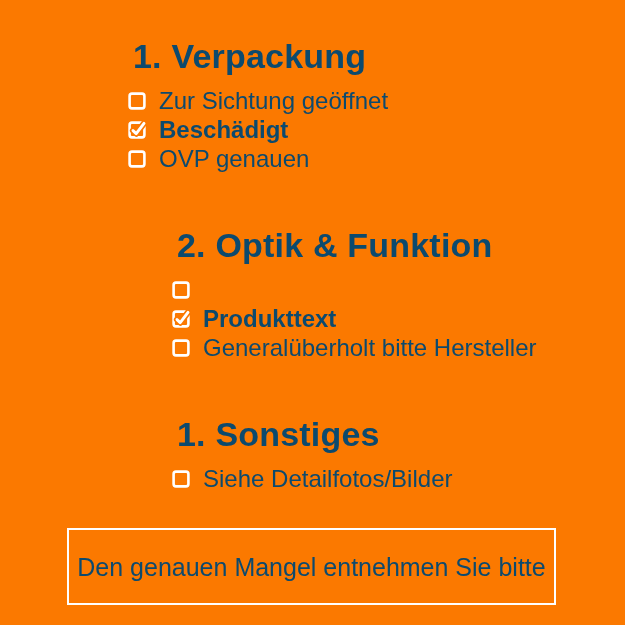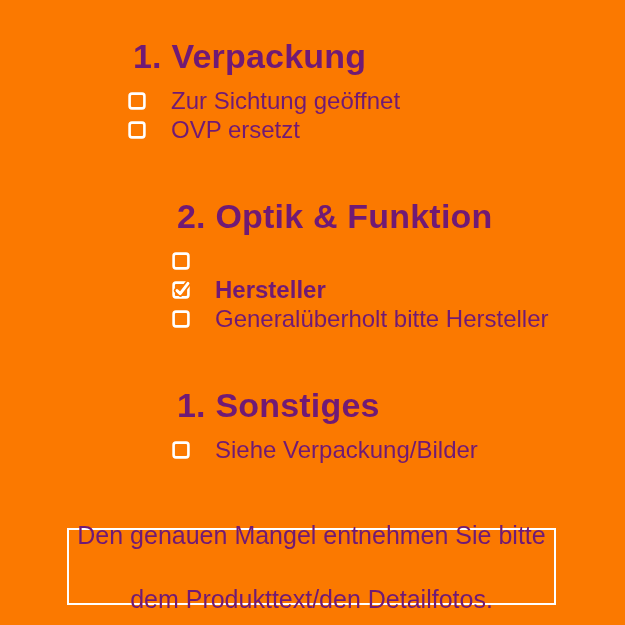--- a/index.html
+++ b/index.html
@@ -23,21 +23,21 @@
     font-size: 34px;
     line-height: 36px;
     font-weight: 700;
     margin: 0 0 12px 6px;
     letter-spacing: 0.2px;
   }
   .section + .section { margin-top: 54px; margin-left: 44px; }
   .item {
     display: flex;
     align-items: center;
-    gap: 24px;
+    gap: 12px;
     height: 29px;
     font-size: 24px;
     line-height: 29px;
     font-weight: 400;
   }
   .item.checked { font-weight: 700; }
   .cb { width: 20px; height: 20px; flex: 0 0 20px; display: block; }
   .note-box {
     position: absolute;
     left: 67px;
@@ -53,80 +53,87 @@
     text-align: center;
     font-size: 25px;
     line-height: 32px;
     font-weight: 400;
     gap: 32px;
   }
 </style>
 </head>
 <body>
 
-<div class="canvas" style="background: rgb(251, 121, 0); color: #701a75;">
+<div class="canvas" style="background: rgb(251, 121, 0); color: #0c4a6e;">
 
   <div class="content">
 
     <div class="section">
       <div class="section-title">1. Verpackung</div>
 
       <div class="item">
         <svg class="cb" viewBox="0 0 20 20">
           <rect x="2.6" y="2.6" width="14.8" height="14.8" rx="2.4" fill="none" stroke="#ffffff" stroke-width="2.6"></rect>
         </svg>
         <span>Zur Sichtung geöffnet</span>
       </div>
 
+      <div class="item checked">
+        <svg class="cb" viewBox="0 0 20 20">
+          <rect x="2.6" y="2.6" width="14.8" height="14.8" rx="2.4" fill="none" stroke="#ffffff" stroke-width="2.6"></rect>
+          <path d="M6 10.6 L9.2 13.6 L17 3.4" fill="none" stroke="#fb7900" stroke-width="6.2" stroke-linecap="round" stroke-linejoin="round"></path>
+          <path d="M6 10.6 L9.2 13.6 L17 3.4" fill="none" stroke="#ffffff" stroke-width="2.9" stroke-linecap="round" stroke-linejoin="round"></path>
+        </svg>
+        <span>Beschädigt</span>
+      </div>
 
       <div class="item">
         <svg class="cb" viewBox="0 0 20 20">
           <rect x="2.6" y="2.6" width="14.8" height="14.8" rx="2.4" fill="none" stroke="#ffffff" stroke-width="2.6"></rect>
         </svg>
-        <span>OVP ersetzt</span>
+        <span>OVP genauen</span>
       </div>
     </div>
 
     <div class="section">
       <div class="section-title">2. Optik &amp; Funktion</div>
 
       <div class="item">
         <svg class="cb" viewBox="0 0 20 20">
           <rect x="2.6" y="2.6" width="14.8" height="14.8" rx="2.4" fill="none" stroke="#ffffff" stroke-width="2.6"></rect>
         </svg>
       </div>
 
       <div class="item checked">
         <svg class="cb" viewBox="0 0 20 20">
           <rect x="2.6" y="2.6" width="14.8" height="14.8" rx="2.4" fill="none" stroke="#ffffff" stroke-width="2.6"></rect>
           <path d="M6 10.6 L9.2 13.6 L17 3.4" fill="none" stroke="#fb7900" stroke-width="6.2" stroke-linecap="round" stroke-linejoin="round"></path>
           <path d="M6 10.6 L9.2 13.6 L17 3.4" fill="none" stroke="#ffffff" stroke-width="2.9" stroke-linecap="round" stroke-linejoin="round"></path>
         </svg>
-        <span>Hersteller</span>
+        <span>Produkttext</span>
       </div>
 
       <div class="item">
         <svg class="cb" viewBox="0 0 20 20">
           <rect x="2.6" y="2.6" width="14.8" height="14.8" rx="2.4" fill="none" stroke="#ffffff" stroke-width="2.6"></rect>
         </svg>
         <span>Generalüberholt bitte Hersteller</span>
       </div>
     </div>
 
     <div class="section">
       <div class="section-title">1. Sonstiges</div>
 
       <div class="item">
         <svg class="cb" viewBox="0 0 20 20">
           <rect x="2.6" y="2.6" width="14.8" height="14.8" rx="2.4" fill="none" stroke="#ffffff" stroke-width="2.6"></rect>
         </svg>
-        <span>Siehe Verpackung/Bilder</span>
+        <span>Siehe Detailfotos/Bilder</span>
       </div>
     </div>
 
   </div>
 
   <div class="note-box">
     <div>Den genauen Mangel entnehmen Sie bitte</div>
-    <div>dem Produkttext/den Detailfotos.</div>
   </div>
 
 </div>
 
 </body></html>

